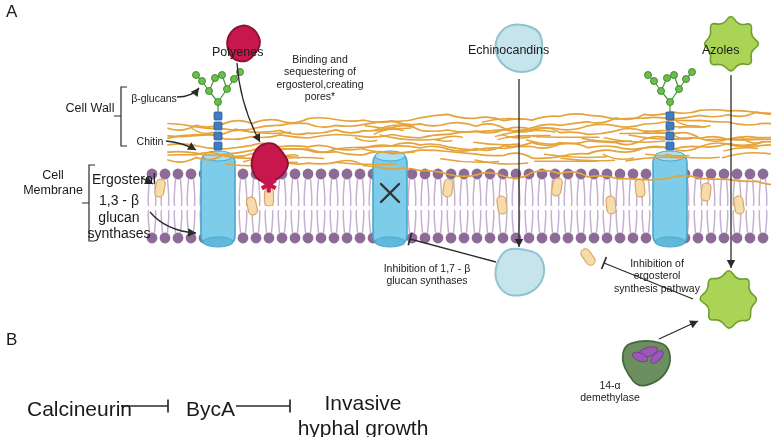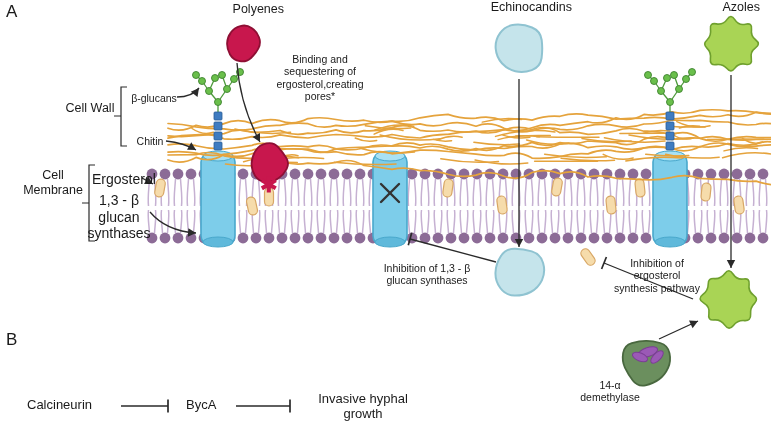--- a/index.html
+++ b/index.html
@@ -2,25 +2,25 @@
 <html><head>
 <meta charset="utf-8">
 <style>
   * { margin:0; padding:0; box-sizing:border-box; }
   html,body { width:771px; height:437px; background:#ffffff; overflow:hidden;
               font-family:"Liberation Sans", sans-serif; color:#1a1a1a; }
   .stage { position:relative; width:771px; height:437px; background:#fff; overflow:hidden; }
   svg.canvas { position:absolute; left:0; top:0; }
   .lbl { position:absolute; line-height:1.18; color:#1a1a1a; white-space:normal; }
   .panel-label { font-size:17px; font-weight:400; }
-  .drug { font-size:12.5px; text-align:right; }
+  .drug { font-size:12.5px; text-align:left;margin-top:43px; }
   .ann { font-size:10.5px; text-align:center; }
   .struct { font-size:12.5px; text-align:center; }
   .small { font-size:14px; text-align:center; }
-  .pathway { font-size:13px; }
+  .pathway { font-size:21px; }
   .pathway.center { text-align:center; }
   .asterisk { font-size:21px; font-weight:bold; line-height:1; }
 </style>
 </head>
 <body>
 
 <div class="stage">
 
   <svg id="diagram" class="canvas" width="771" height="437" viewBox="0 0 771 437">
       <path d="M127,87 H121 V146 H127 M121,116 H114" stroke="#2a2a2a" stroke-width="1.2" fill="none"></path>
@@ -540,21 +540,21 @@
   <div class="lbl struct" style="left:64px;top:101px;width:52px;">Cell Wall</div>
   <div class="lbl ann" style="left:128px;top:92px;width:52px;">β-glucans</div>
   <div class="lbl ann" style="left:130px;top:135px;width:40px;">Chitin</div>
 
   <div class="lbl struct" style="left:13px;top:168px;width:80px;">Cell Membrane</div>
   <div class="lbl small" style="left:92px;top:171px;width:48px;">Ergosterol</div>
   <div class="lbl small" style="left:86px;top:192px;width:66px;">1,3 - β glucan synthases</div>
 
   <div class="lbl asterisk" style="left:260px;top:174px;color:#C8174D;">✱</div>
 
-  <div class="lbl ann" style="left:376px;top:262px;width:102px;">Inhibition of 1,3 - β glucan synthases</div>
+  <div class="lbl ann" style="left:376px;top:262px;width:102px;">Inhibition of 1,7 - β glucan synthases</div>
   <div class="lbl ann" style="left:598px;top:257px;width:86px;margin-left:16px;">Inhibition of ergosterol synthesis pathway</div>
   <div class="lbl ann" style="left:578px;top:344px;width:64px;margin-top:35px;">14-α demethylase</div>
 
   <div class="lbl panel-label" style="left:6px;top:330px;">B</div>
   <div class="lbl pathway" style="left:27px;top:397px;">Calcineurin</div>
   <div class="lbl pathway" style="left:186px;top:397px;">BycA</div>
   <div class="lbl pathway center" style="left:297px;top:391px;width:132px;">Invasive hyphal growth</div>
 
 </div>
 

